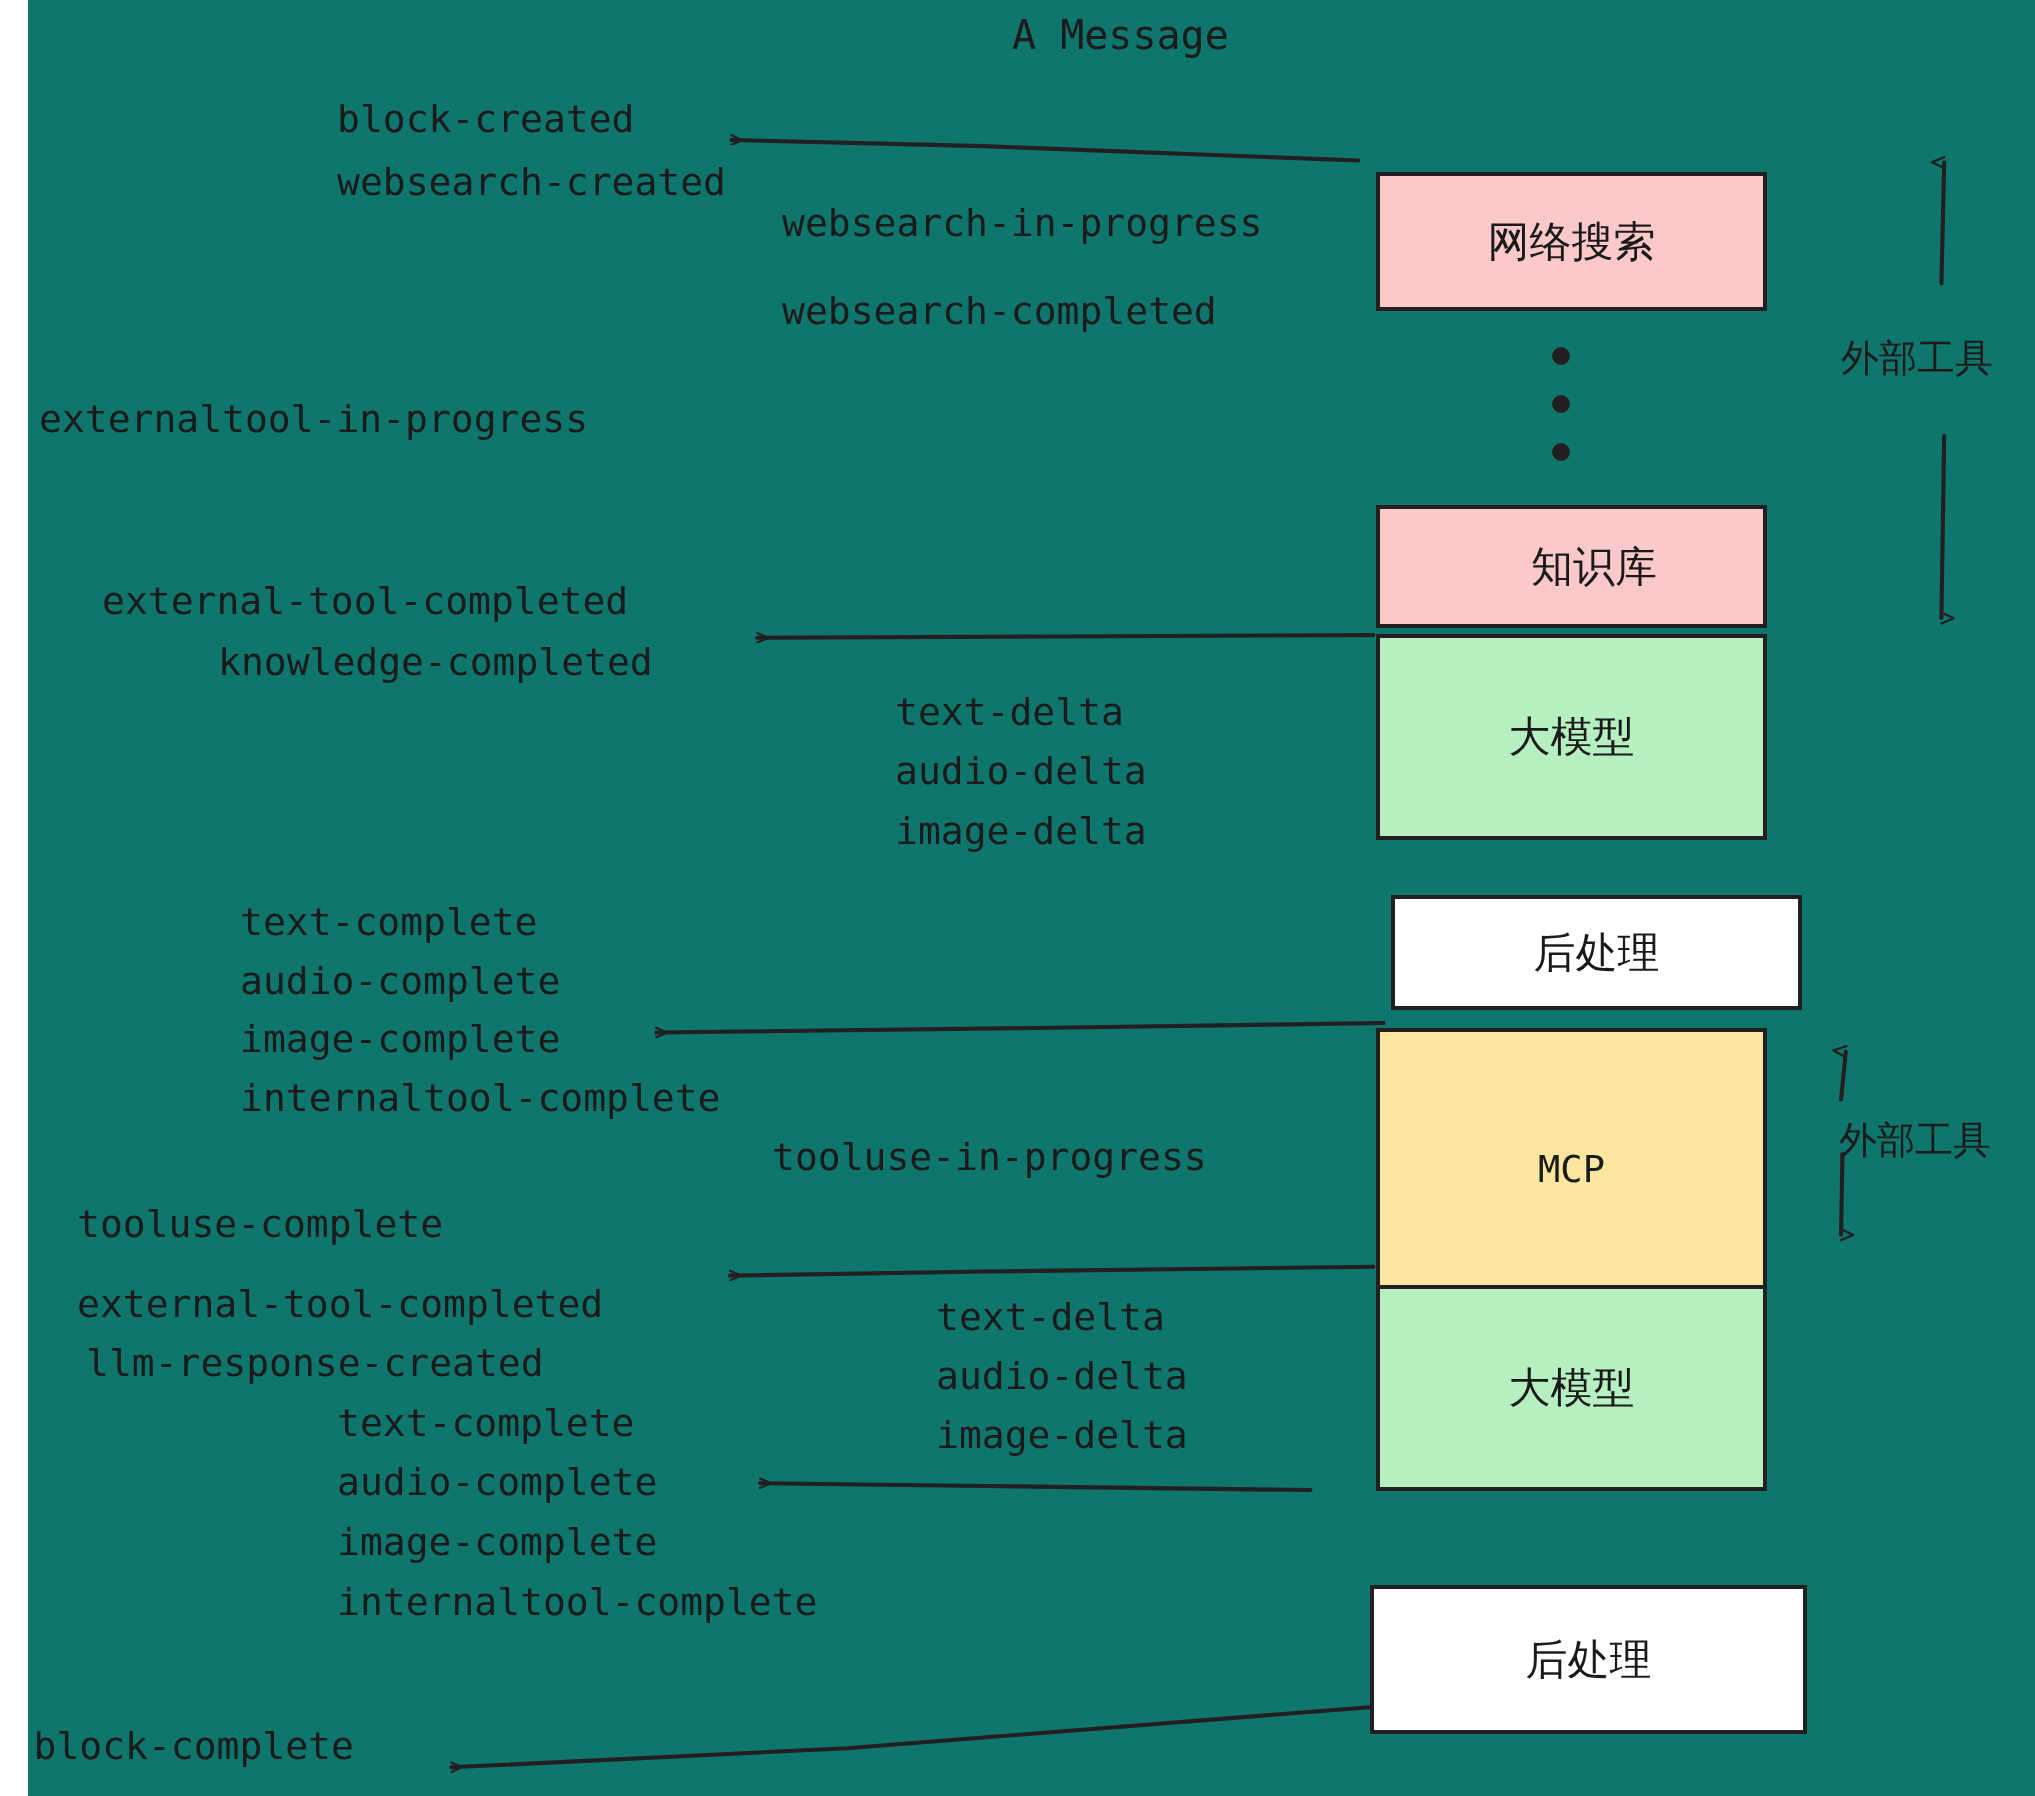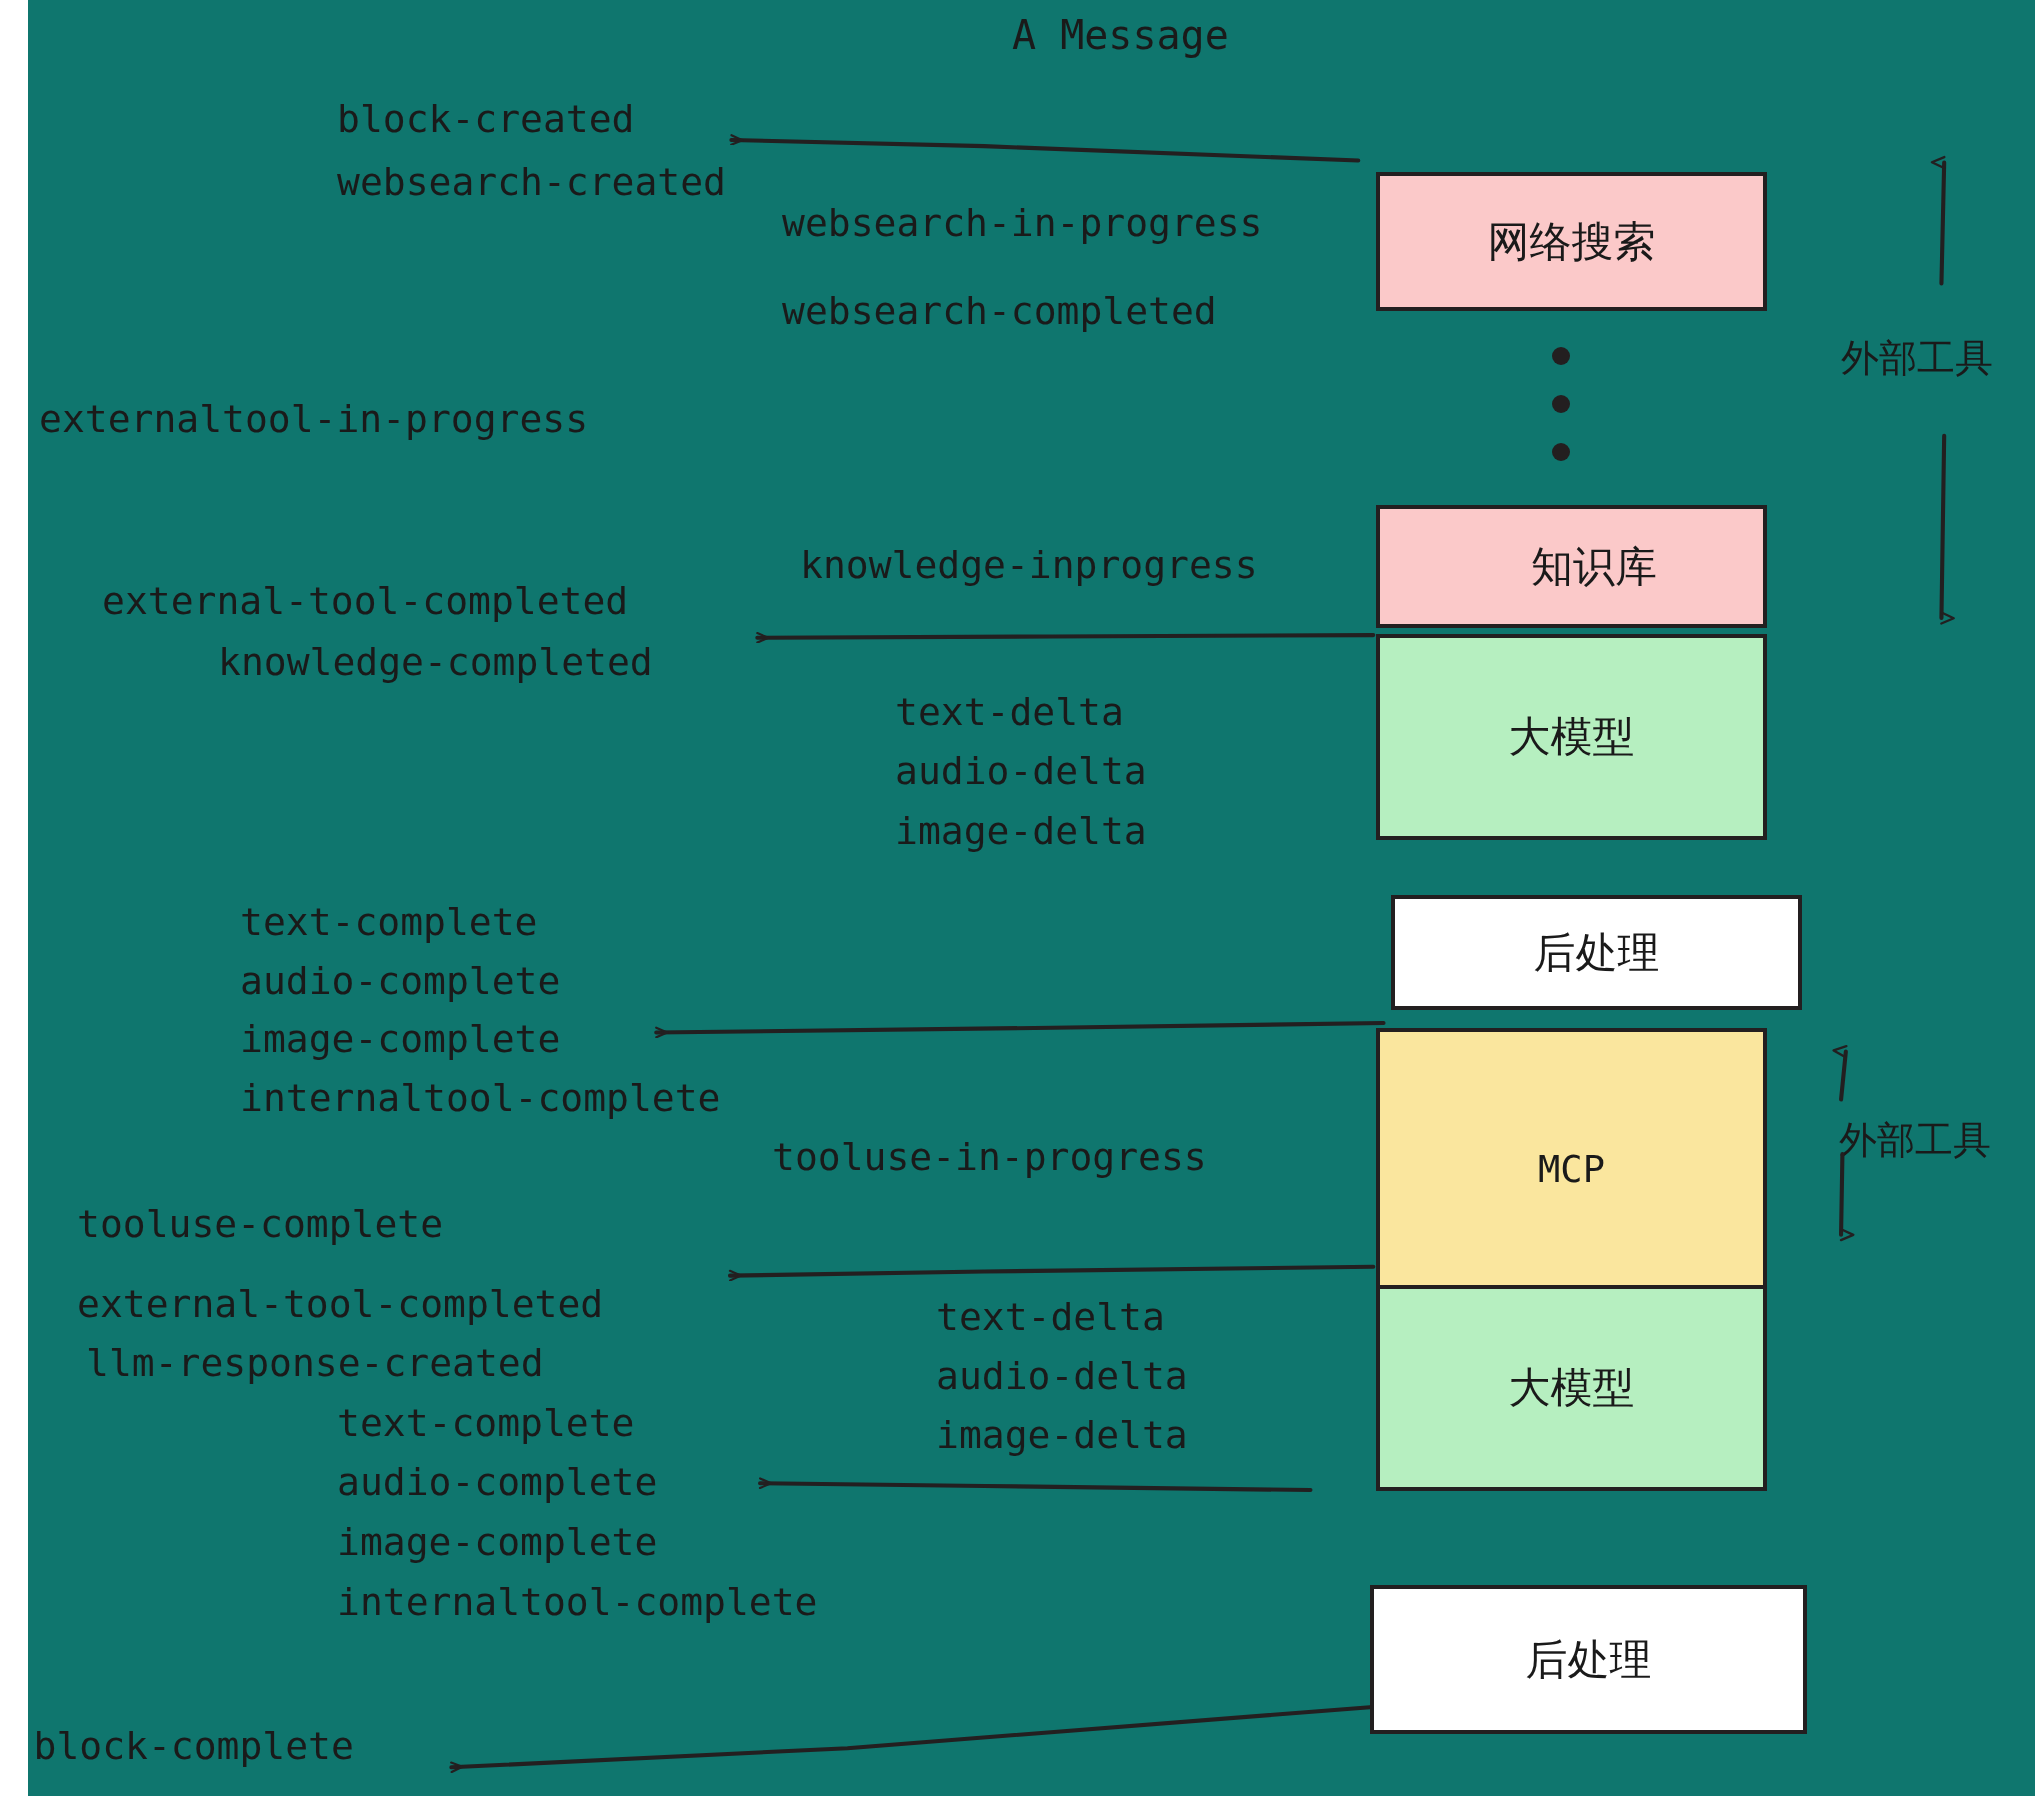--- a/index.html
+++ b/index.html
@@ -78,21 +78,20 @@
 <div id="canvas">
 
   <div class="title" style="left:984px; top:12.3px;">A Message</div>
 
   <div class="evt" style="left:309px; top:100px;">block-created</div>
   <div class="evt" style="left:754px; top:204px;">websearch-in-progress</div>
   <div class="evt" style="left:309px; top:163px;">websearch-created</div>
   <div class="evt" style="left:754px; top:292px;">websearch-completed</div>
   <div class="evt" style="left:11px; top:400px;">externaltool-in-progress</div>
 
-  <div class="evt" style="left:772px; top:546px;">knowledge-inprogress</div>
   <div class="evt" style="left:74px; top:582px;">external-tool-completed</div>
   <div class="evt" style="left:190px; top:643px;">knowledge-completed</div>
 
   <div class="evt" style="left:867px; top:693px;">text-delta</div>
   <div class="evt" style="left:867px; top:752px;">audio-delta</div>
   <div class="evt" style="left:867px; top:812px;">image-delta</div>
 
   <div class="evt" style="left:212px; top:903px;">text-complete</div>
   <div class="evt" style="left:212px; top:962px;">audio-complete</div>
   <div class="evt" style="left:212px; top:1020px;">image-complete</div>

